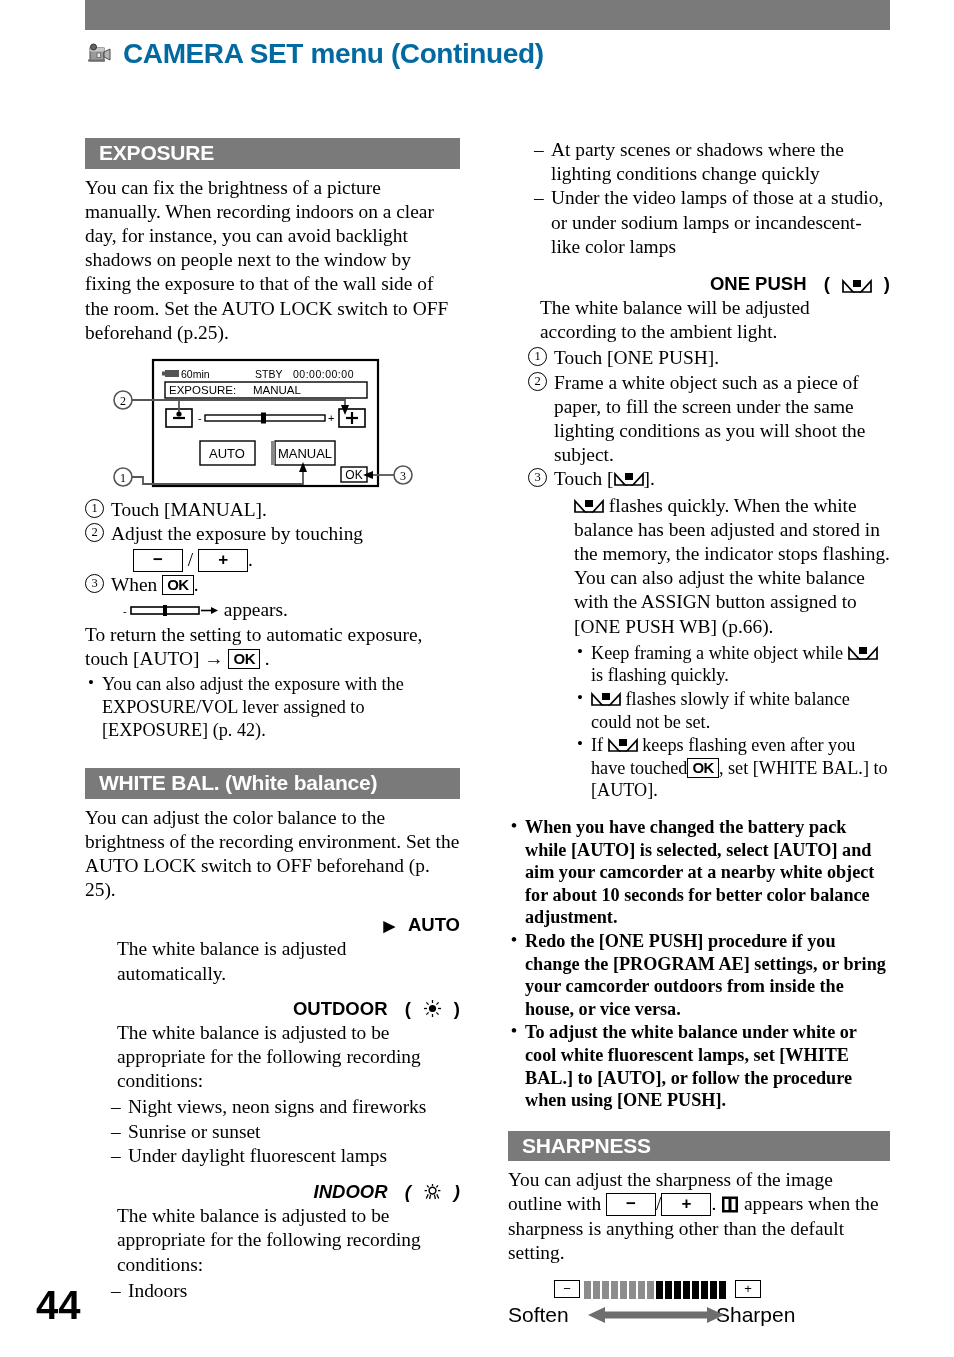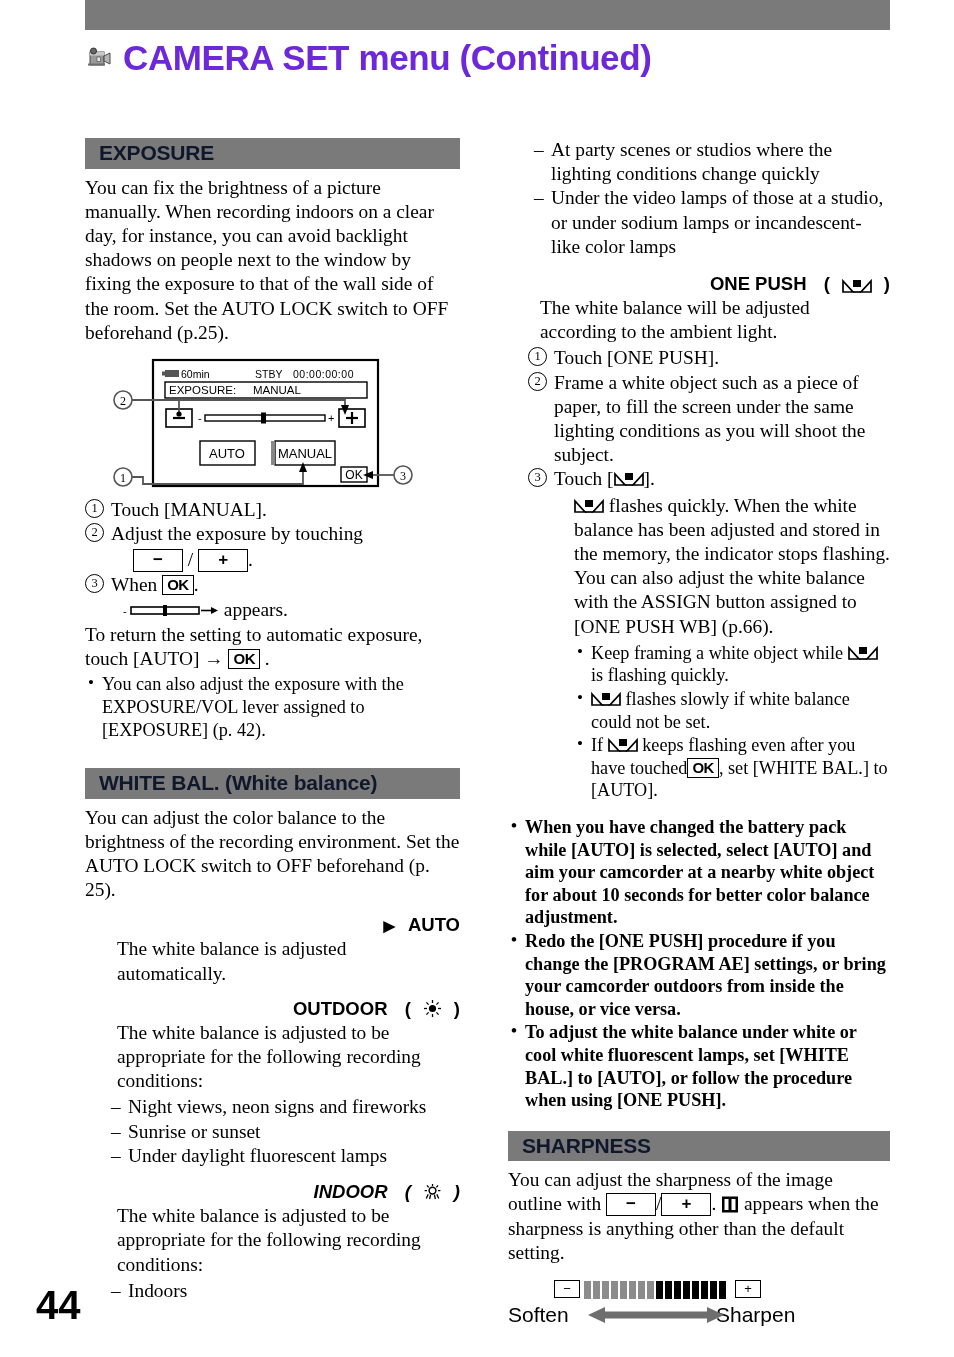--- a/index.html
+++ b/index.html
@@ -38,39 +38,39 @@
   .camcorder-icon {
     width: 28px;
     height: 24px;
     position: relative;
     display: inline-block;
   }
   .page-header h1 {
     margin: 0;
     font-family: "Liberation Sans", sans-serif;
     font-weight: bold;
-    font-size: 35px;
+    font-size: 28px;
     letter-spacing: -0.4px;
-    color: #6d28d9;
+    color: #0369a1;
     white-space: nowrap;
   }
 
   
   .col {
     position: absolute;
     top: 138px;
     width: 375px;
   }
   .col-left { left: 85px; }
   .col-right { left: 508px; width: 382px; }
 
   
   .sec-bar {
     background: #7a7a7a;
-    color: #0f172a;
+    color: #ffffff;
     font-family: "Liberation Sans", sans-serif;
     font-weight: bold;
     font-size: 21px;
     letter-spacing: -0.2px;
     padding: 3px 0 4px 14px;
     line-height: 1.12;
     margin: 0 0 7px 0;
   }
 
   
@@ -460,21 +460,21 @@
   <div class="indent-body">The white balance is adjusted to be appropriate for the following recording conditions:</div>
   <ul class="dashes" style="margin-left:26px;margin-top:2px;">
     <li>Indoors</li>
   </ul>
 
 </div>
 
 <div class="col col-right">
 
   <ul class="dashes" style="margin-left:26px;">
-    <li>At party scenes or studios where the lighting conditions change quickly</li>
+    <li>At party scenes or shadows where the lighting conditions change quickly</li>
     <li>Under the video lamps of those at a studio, or under sodium lamps or incandescent-like color lamps</li>
   </ul>
 
   <div class="sub-head nested" style="margin-top:14px;">
     <span>ONE PUSH</span>
     <span>&nbsp;(</span>
     <span class="wb-icon">
       <svg width="30" height="15" viewBox="0 0 30 15">
         <path d="M1 2 L1 13 L11 13 Z" fill="none" stroke="#000" stroke-width="1.7"></path>
         <rect x="11" y="1" width="8" height="7" fill="#000"></rect>

